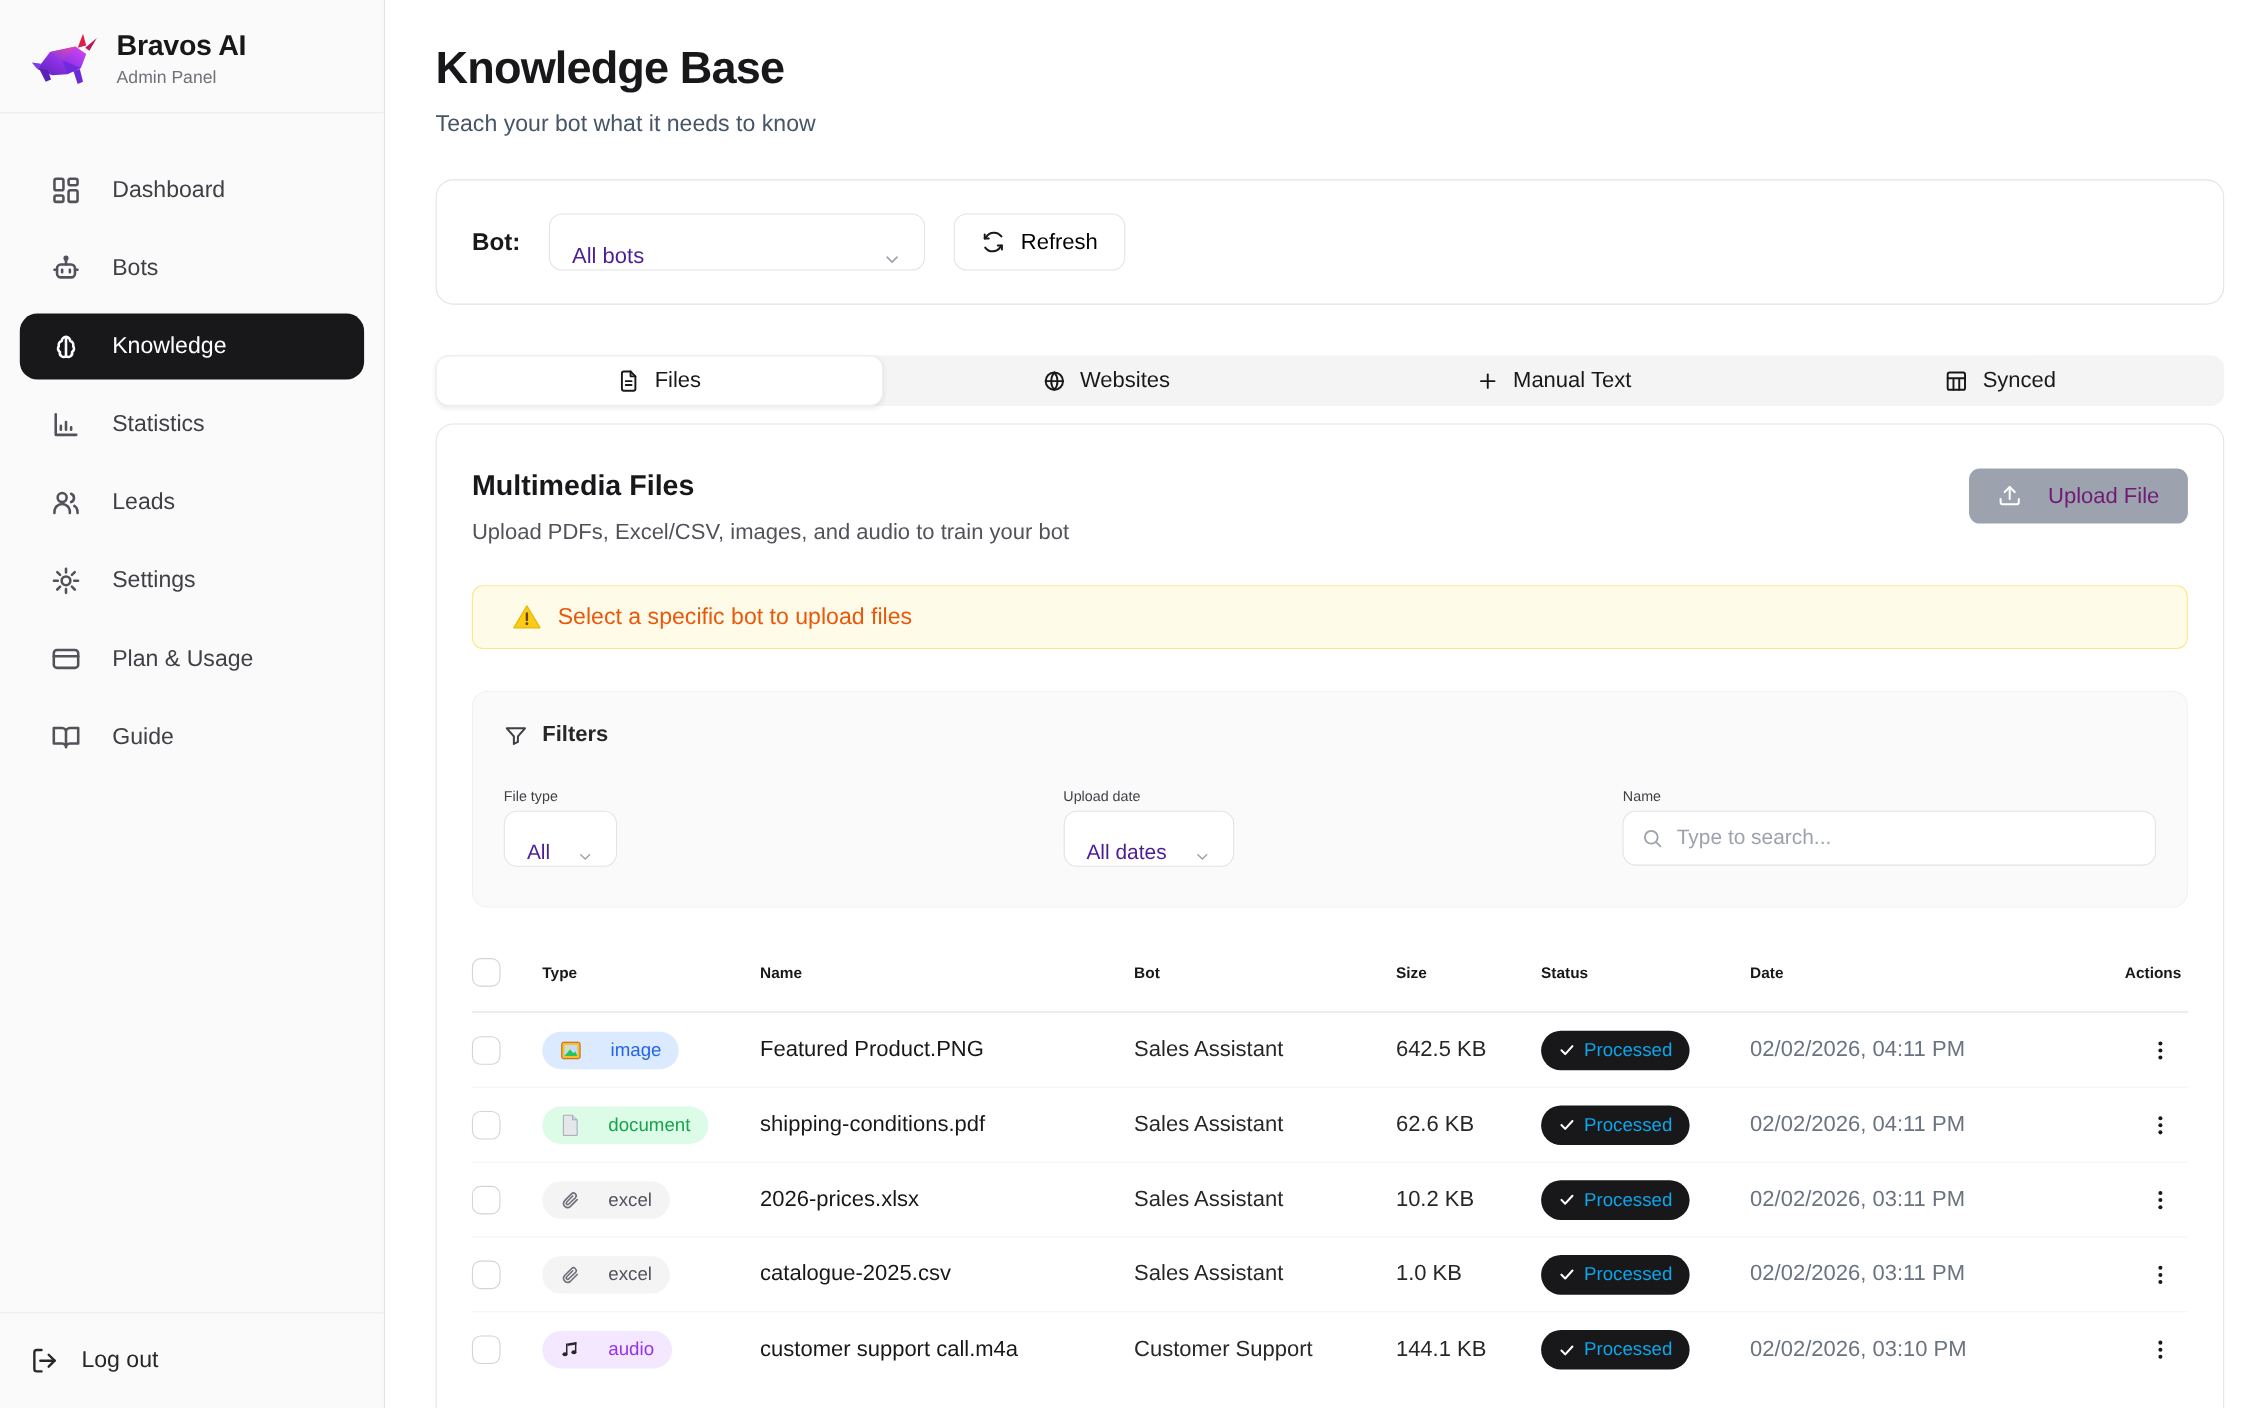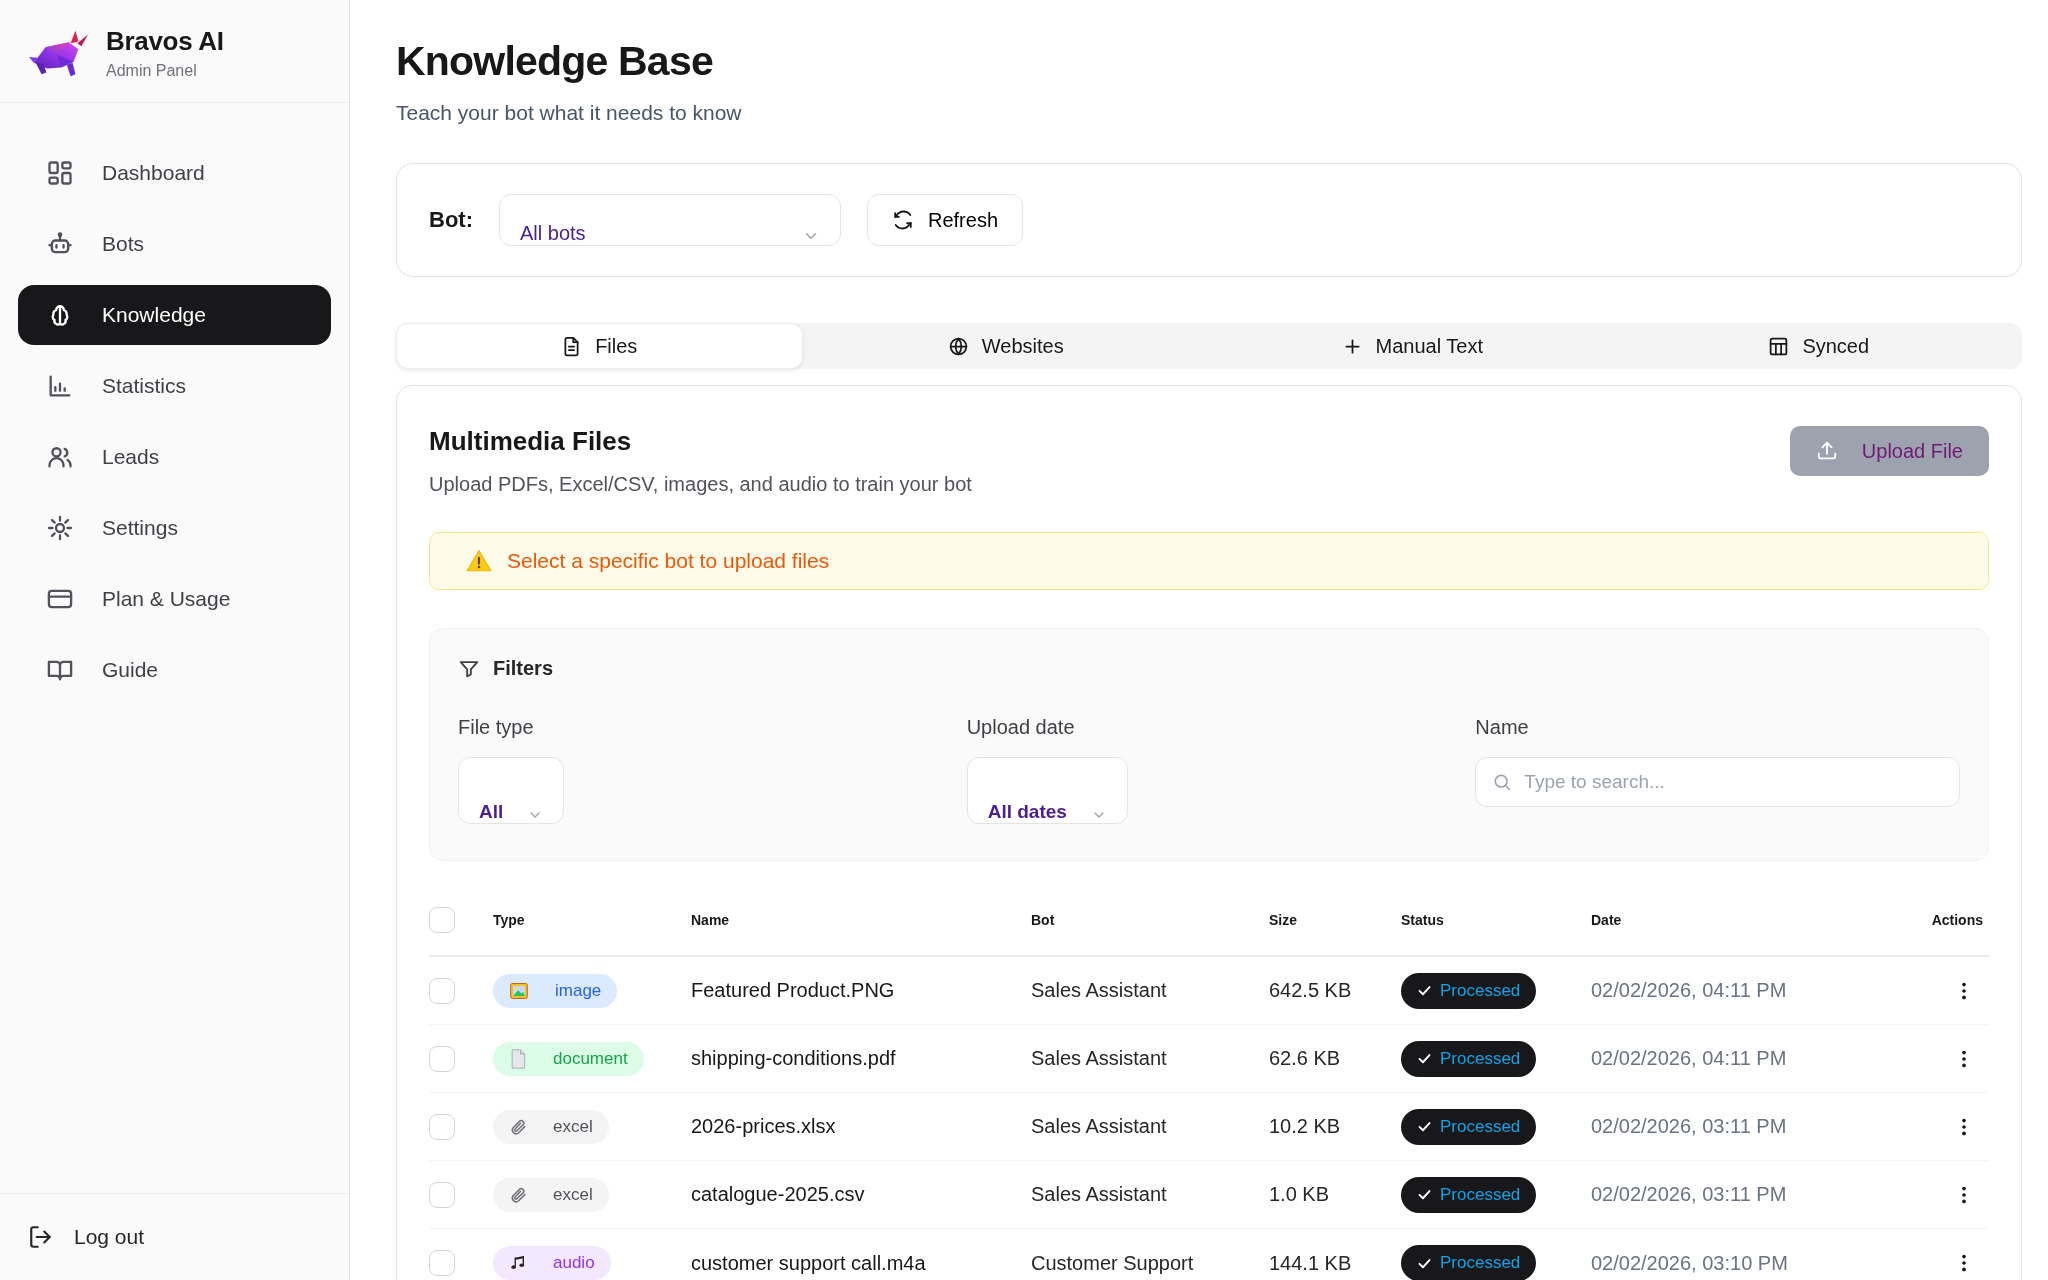--- a/index.html
+++ b/index.html
@@ -89,22 +89,22 @@
     display:flex; align-items:center; gap:15px;
     color:#ea580c; font-size:21px;
   }
 
   .filters {
     margin-top:38px; background:#fafafa; border:1px solid #f1f1f3;
     border-radius:14px; padding:28px 28px 36px 28px;
   }
   .filters-title { display:flex; align-items:center; gap:13px; font-size:20px; font-weight:600; color:#27272a; }
   .filters-grid { margin-top:36px; display:grid; grid-template-columns:1fr 1fr 1fr; column-gap:24px; }
-  .filter-label { font-size:20px; color:#3f3f46; font-weight:500; margin-bottom:18px; }
-  .mini-select { display:inline-flex; gap:24px; width:auto; height:67px; font-size:19px;font-weight:bold; }
+  .filter-label { font-size:13px; color:#3f3f46; font-weight:500; margin-bottom:6px; }
+  .mini-select { display:inline-flex; gap:24px; width:auto; height:51px; font-size:19px; }
   .search-box {
     display:flex; align-items:center; gap:12px; background:#fff;
     border:1px solid #e4e4e7; border-radius:12px; height:50px; padding:0 16px;
   }
   .search-box input {
     border:none; outline:none; flex:1; font-size:19px;
     font-family:"Liberation Sans", sans-serif; color:#18181b; background:transparent;
   }
   .search-box input::placeholder { color:#9ca3af; }
 

